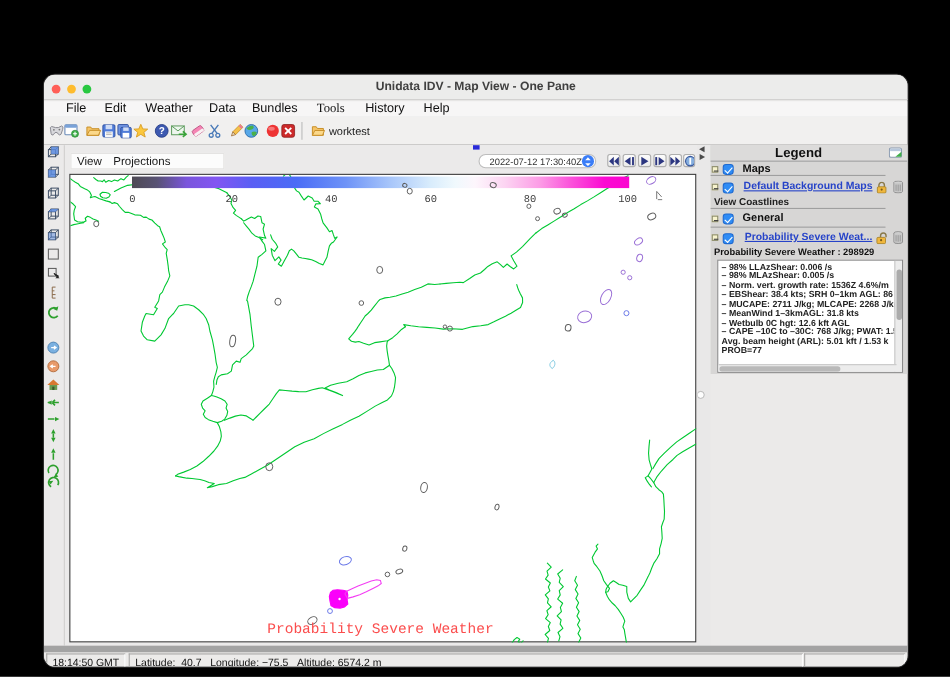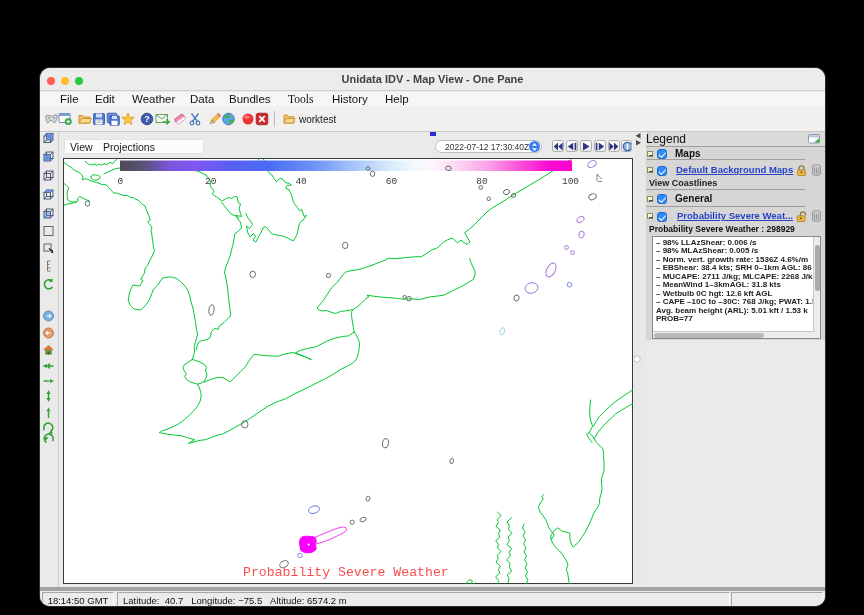--- a/index.html
+++ b/index.html
@@ -22,39 +22,39 @@
   #vmenubar{position:absolute;left:5px;top:7px;width:140px;height:15px;background:#fcfcfc;border:1px solid #e4e3e2;}
   #mapframe{position:absolute;left:4px;top:26px;width:570px;height:426px;border:1px solid #3a3a3a;background:#fff;}
   #timecombo{position:absolute;left:376px;top:7.5px;width:107px;height:13px;background:#fff;border:1px solid #bdbdbd;border-radius:6.5px;font-size:8.5px;color:#333;line-height:12px;padding-left:9px;}
   #spinner{position:absolute;right:1px;top:0.5px;width:11px;height:11px;background:#3b7df7;border-radius:5.5px;}
   .tbtn{position:absolute;top:8.4px;width:11.5px;height:11.4px;background:linear-gradient(#fdfdfd,#ebebeb);border:1px solid #aeaeae;border-radius:2.5px;display:flex;align-items:center;justify-content:center;}
   
   #divider{position:absolute;left:594px;top:0;width:12px;height:455px;background:#e9e8e8;}
   
   #legend{position:absolute;left:606px;top:0;width:179px;height:455px;background:#ebeae9;}
   #lgtop{position:absolute;left:0;top:0;width:179px;height:208px;background:#d7d6d5;}
-  #lghead{position:absolute;left:0;top:0;width:179px;height:15px;padding-right:19px;font-size:12px;font-weight:normal;color:#111;border-bottom:1px solid #9f9f9f;background:#dcdbda;}
+  #lghead{position:absolute;left:0;top:0;width:179px;height:15px;padding-right:19px;text-align:center;font-size:12px;font-weight:bold;color:#111;border-bottom:1px solid #9f9f9f;background:#dcdbda;}
   #lgfloat{position:absolute;right:4px;top:1px;}
   .lgrow{position:absolute;left:0;width:159px;}
   .exp{position:absolute;left:1px;width:6px;height:6px;background:#f7f3cd;border:1px solid #8a8a6a;}
   .exp::after{content:"";position:absolute;left:1px;top:2.5px;width:4px;height:2px;border-top:1px solid #444;}
   .cb{position:absolute;left:10.8px;width:10px;height:10px;background:#2f8cf5;border-radius:3px;border:1px solid #1f6ad0;}
   .cb::after{content:"";position:absolute;left:1.6px;top:1.6px;width:6px;height:3.4px;border-left:1.7px solid #fff;border-bottom:1.7px solid #fff;transform:rotate(-48deg);}
   .lglabel{position:absolute;font-size:10px;font-weight:bold;color:#111;}
   .lglink{position:absolute;font-size:9.5px;font-weight:bold;color:#2643c8;text-decoration:underline;}
   .lock{position:absolute;}
   .trash{position:absolute;}
   #lgbox{position:absolute;left:6px;top:104px;width:169px;height:103px;background:#fff;border:1px solid #8a8a8a;overflow:hidden;}
   #lgtext{position:absolute;left:3px;top:2px;width:300px;font-size:8px;font-weight:bold;color:#222;line-height:8.45px;white-space:nowrap;}
   #lgvsb{position:absolute;right:0;top:0;width:7px;height:101px;background:#ececec;border-left:1px solid #c8c8c8;}
   #lgvsbthumb{position:absolute;left:0.5px;top:8px;width:5px;height:46px;background:#ababab;border-radius:2.5px;}
   #lghsb{position:absolute;left:0;bottom:0;width:162px;height:7px;background:#ececec;border-top:1px solid #c8c8c8;}
   #lghsbthumb{position:absolute;left:1px;top:1px;width:110px;height:5px;background:#b9b9b9;border-radius:2.5px;}
   
-  #statusbar{position:absolute;left:0;top:519px;width:100%;height:19px;background:#ecebea;border-top:4px solid #a3a3a3;text-decoration:underline;}
+  #statusbar{position:absolute;left:0;top:519px;width:100%;height:19px;background:#ecebea;border-top:6px solid #a3a3a3;text-decoration:underline;}
   .sbox{position:absolute;top:1px;height:16px;border:1px solid #a8a7a6;border-right-color:#fcfcfc;border-bottom-color:#fcfcfc;font-size:9.5px;color:#111;line-height:15px;}
 </style>
 </head>
 <body>
 <div id="win">
   <div id="titlebar">
     <div class="tl" style="left:7px;background:#ff5f57;"></div>
     <div class="tl" style="left:21px;background:#febc2e;"></div>
     <div class="tl" style="left:35px;background:#28c840;"></div>
     <div id="title">Unidata IDV - Map View - One Pane</div>

